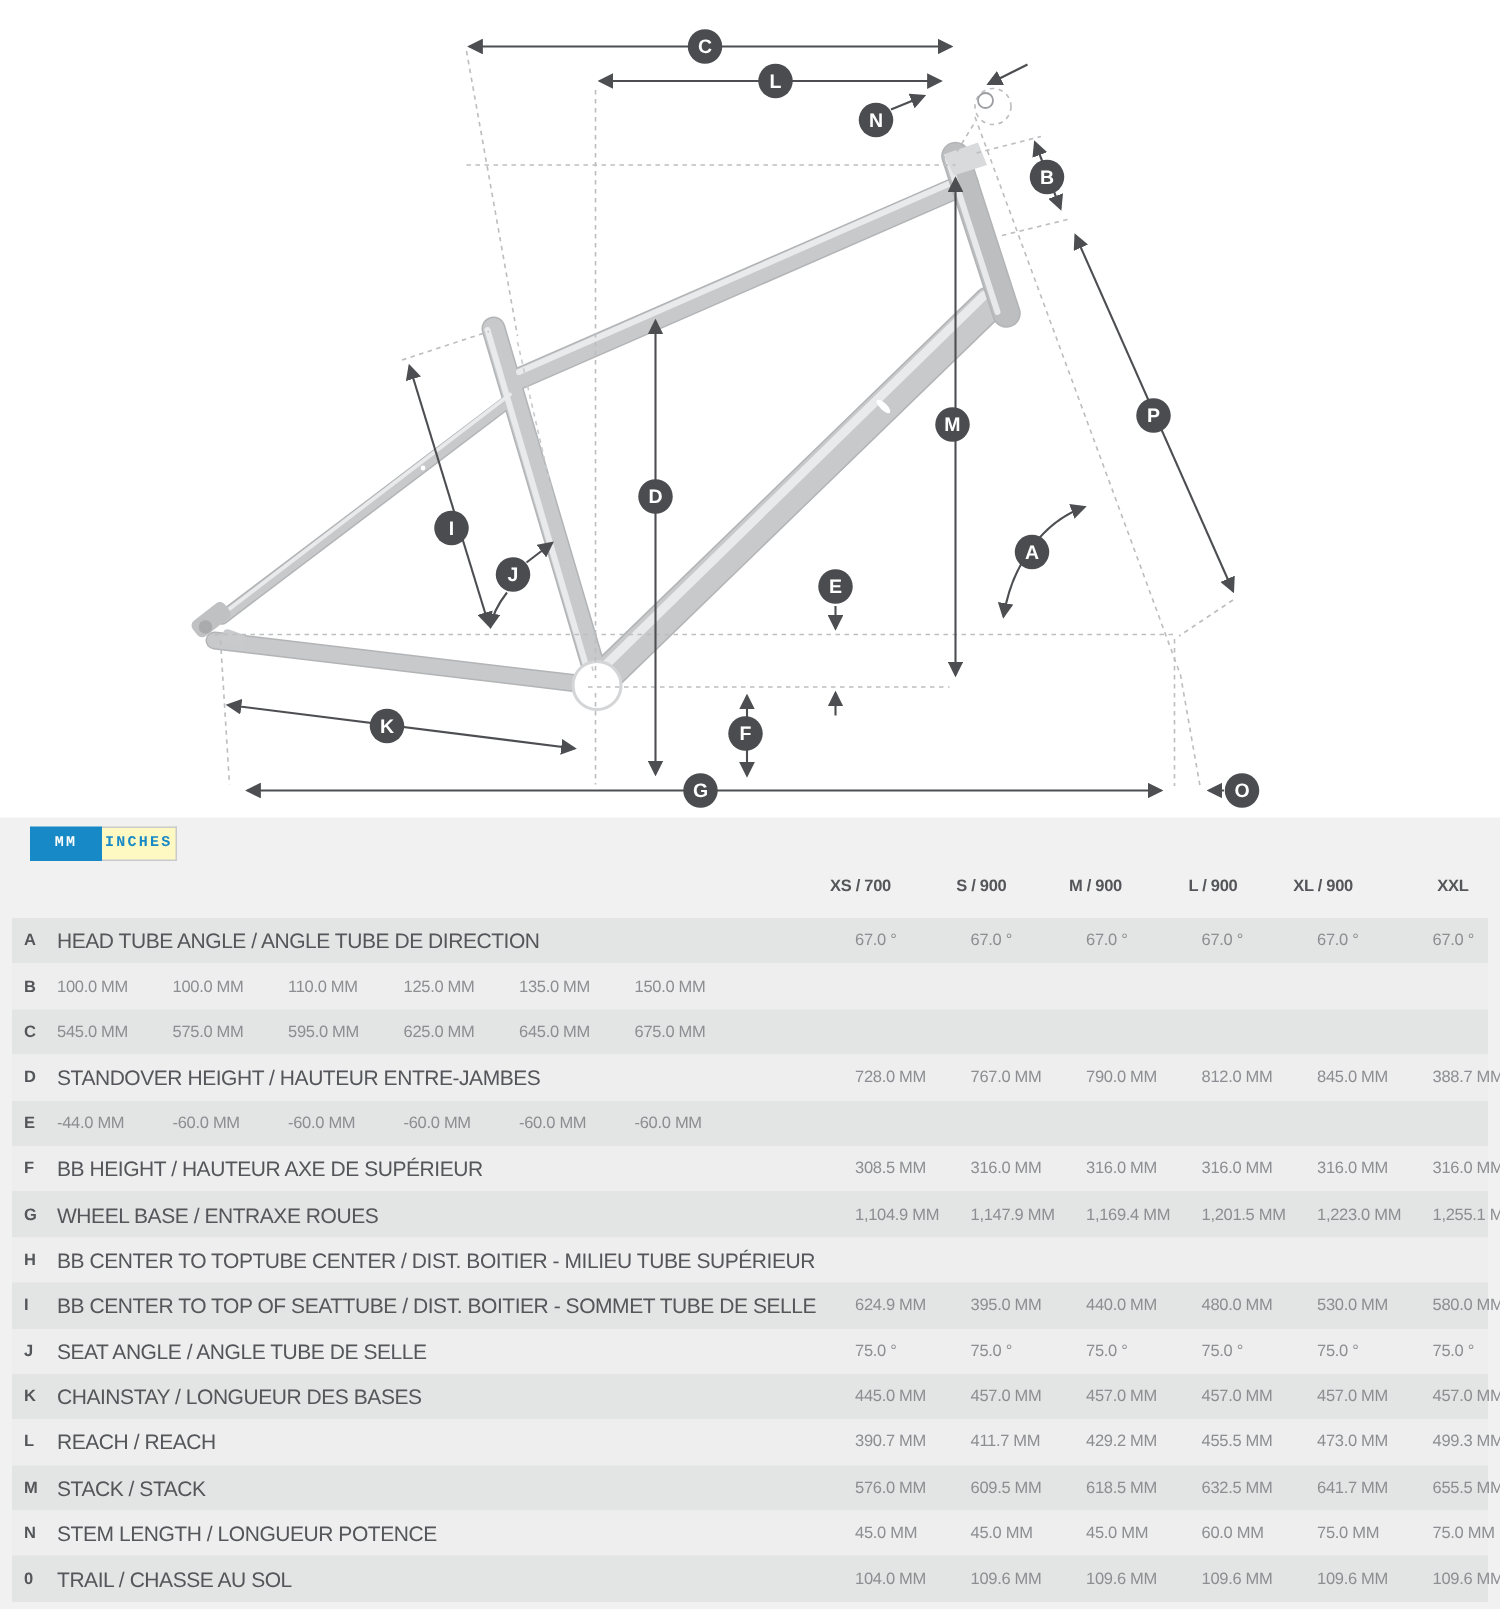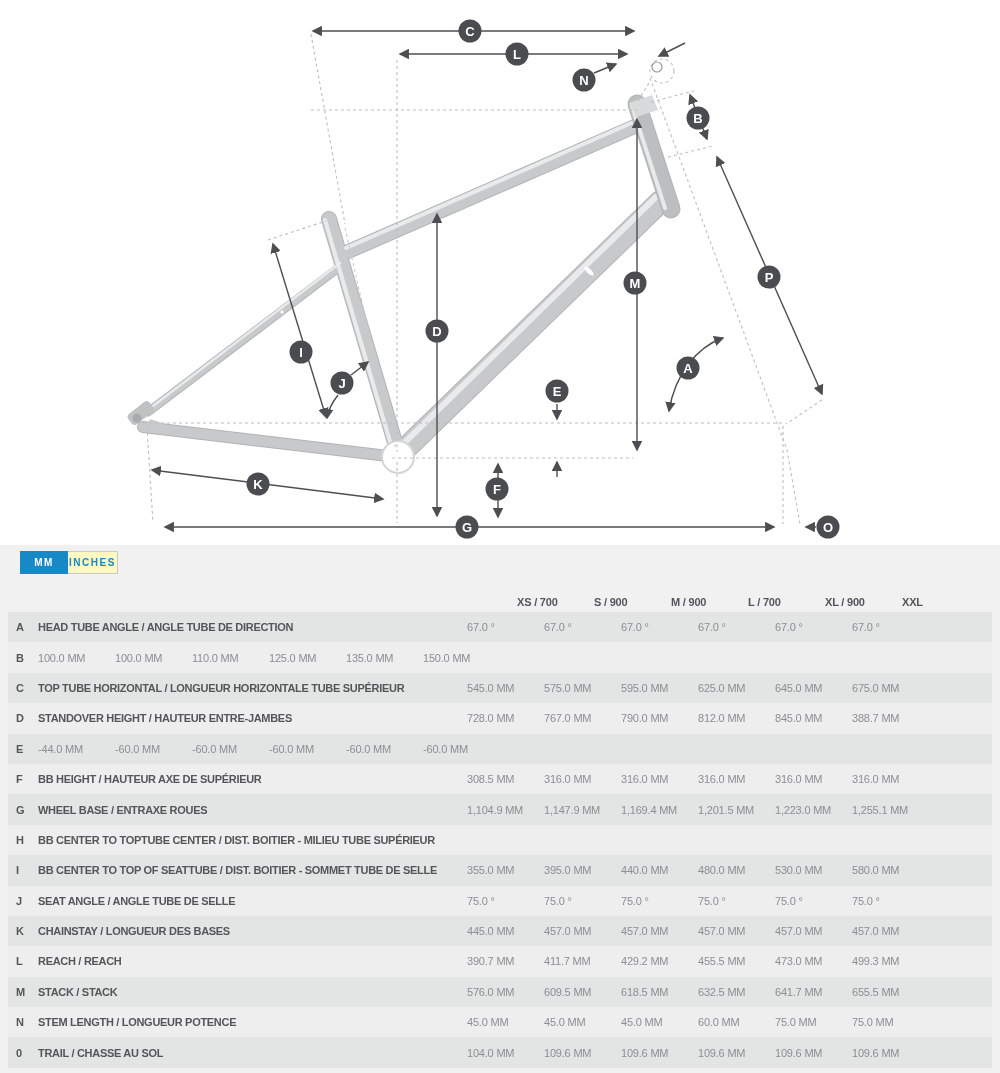--- a/index.html
+++ b/index.html
@@ -13,33 +13,33 @@
   .under{stroke:#b2b4b6;stroke-linecap:round;}
   .dim{stroke:#4c4e51;stroke-width:1.4;fill:none;}
   .dashed{stroke:#bdbec0;stroke-width:1.1;stroke-dasharray:3 3;fill:none;}
   .dashed.soft{stroke:#c9cbcd;}
   .dim-label circle{fill:#4a4c4f;}
   .dim-label text{fill:#ffffff;font:bold 13px "Liberation Sans",sans-serif;text-anchor:middle;}
   
   .geo-section{position:absolute;top:545px;left:0;width:1000px;height:528px;background:#f1f1f2;}
   .units-toggle{position:absolute;top:6px;left:20px;display:flex;}
   .unit-btn{height:23px;display:flex;align-items:center;justify-content:center;
-            font-size:10px;font-weight:bold;letter-spacing:1.5px;cursor:pointer;box-sizing:border-box;}
+            font-size:10px;font-weight:bold;letter-spacing:1.5px;cursor:pointer;box-sizing:border-box;font-family:Liberation Mono, monospace;}
   .unit-btn.active{width:48px;background:var(--accent,#1789c6);color:#ffffff;}
   .unit-btn.inactive{width:50px;background:#fef9c3;color:var(--accent,#1789c6);border:1px solid #c8cacc;border-left:none;}
-  .size-header{position:absolute;top:46px;left:8px;right:8px;display:flex;align-items:center;height:22px;}
+  .size-header{position:absolute;top:35px;left:8px;right:8px;display:flex;align-items:center;height:22px;text-align:right;}
   .size-header .spacer{width:509px;flex:none;}
   .size-cell{width:77px;flex:none;font-size:11px;font-weight:bold;color:#54565a;letter-spacing:-0.2px;}
   .geo-table{position:absolute;top:67px;left:8px;right:8px;}
   .geo-row{display:flex;align-items:center;height:30.4px;}
   .geo-row:nth-child(odd){background:#e3e4e4;}
   .geo-row:nth-child(even){background:#eeeeef;}
   .cell-letter{width:30px;flex:none;padding-left:8px;box-sizing:border-box;
                font-size:11px;font-weight:bold;color:#54565a;}
-  .cell-label{flex:none;width:429px;font-size:11px;font-weight:bold;color:#54565a;
+  .cell-label{flex:none;width:532px;font-size:14px;font-weight:normal;color:#54565a;
               letter-spacing:-0.3px;white-space:nowrap;overflow:visible;}
   .cell-value{width:77px;flex:none;font-size:11px;color:#8c8e91;letter-spacing:-0.2px;white-space:nowrap;}
 </style>
 </head>
 <body>
 
 <div class="page">
 
   <div class="diagram-area">
     <svg width="1000" height="545" viewBox="0 0 1000 545">
@@ -192,21 +192,21 @@
     <div class="units-toggle">
       <div class="unit-btn active">MM</div>
       <div class="unit-btn inactive">INCHES</div>
     </div>
 
     <div class="size-header">
       <div class="spacer"></div>
       <div class="size-cell">XS / 700</div>
       <div class="size-cell">S / 900</div>
       <div class="size-cell">M / 900</div>
-      <div class="size-cell">L / 700</div>
+      <div class="size-cell">L / 900</div>
       <div class="size-cell">XL / 900</div>
       <div class="size-cell">XXL</div>
     </div>
 
     <div class="geo-table">
       <div class="geo-row">
         <div class="cell-letter">A</div>
         <div class="cell-label">HEAD TUBE ANGLE / ANGLE TUBE DE DIRECTION</div>
         <div class="cell-value">67.0 °</div>
         <div class="cell-value">67.0 °</div>
@@ -221,21 +221,20 @@
         <div class="cell-value">100.0 MM</div>
         <div class="cell-value">100.0 MM</div>
         <div class="cell-value">110.0 MM</div>
         <div class="cell-value">125.0 MM</div>
         <div class="cell-value">135.0 MM</div>
         <div class="cell-value">150.0 MM</div>
       </div>
 
       <div class="geo-row">
         <div class="cell-letter">C</div>
-        <div class="cell-label">TOP TUBE HORIZONTAL / LONGUEUR HORIZONTALE TUBE SUPÉRIEUR</div>
         <div class="cell-value">545.0 MM</div>
         <div class="cell-value">575.0 MM</div>
         <div class="cell-value">595.0 MM</div>
         <div class="cell-value">625.0 MM</div>
         <div class="cell-value">645.0 MM</div>
         <div class="cell-value">675.0 MM</div>
       </div>
 
       <div class="geo-row">
         <div class="cell-letter">D</div>
@@ -287,21 +286,21 @@
         <div class="cell-value"></div>
         <div class="cell-value"></div>
         <div class="cell-value"></div>
         <div class="cell-value"></div>
         <div class="cell-value"></div>
       </div>
 
       <div class="geo-row">
         <div class="cell-letter">I</div>
         <div class="cell-label">BB CENTER TO TOP OF SEATTUBE / DIST. BOITIER - SOMMET TUBE DE SELLE</div>
-        <div class="cell-value">355.0 MM</div>
+        <div class="cell-value">624.9 MM</div>
         <div class="cell-value">395.0 MM</div>
         <div class="cell-value">440.0 MM</div>
         <div class="cell-value">480.0 MM</div>
         <div class="cell-value">530.0 MM</div>
         <div class="cell-value">580.0 MM</div>
       </div>
 
       <div class="geo-row">
         <div class="cell-letter">J</div>
         <div class="cell-label">SEAT ANGLE / ANGLE TUBE DE SELLE</div>

